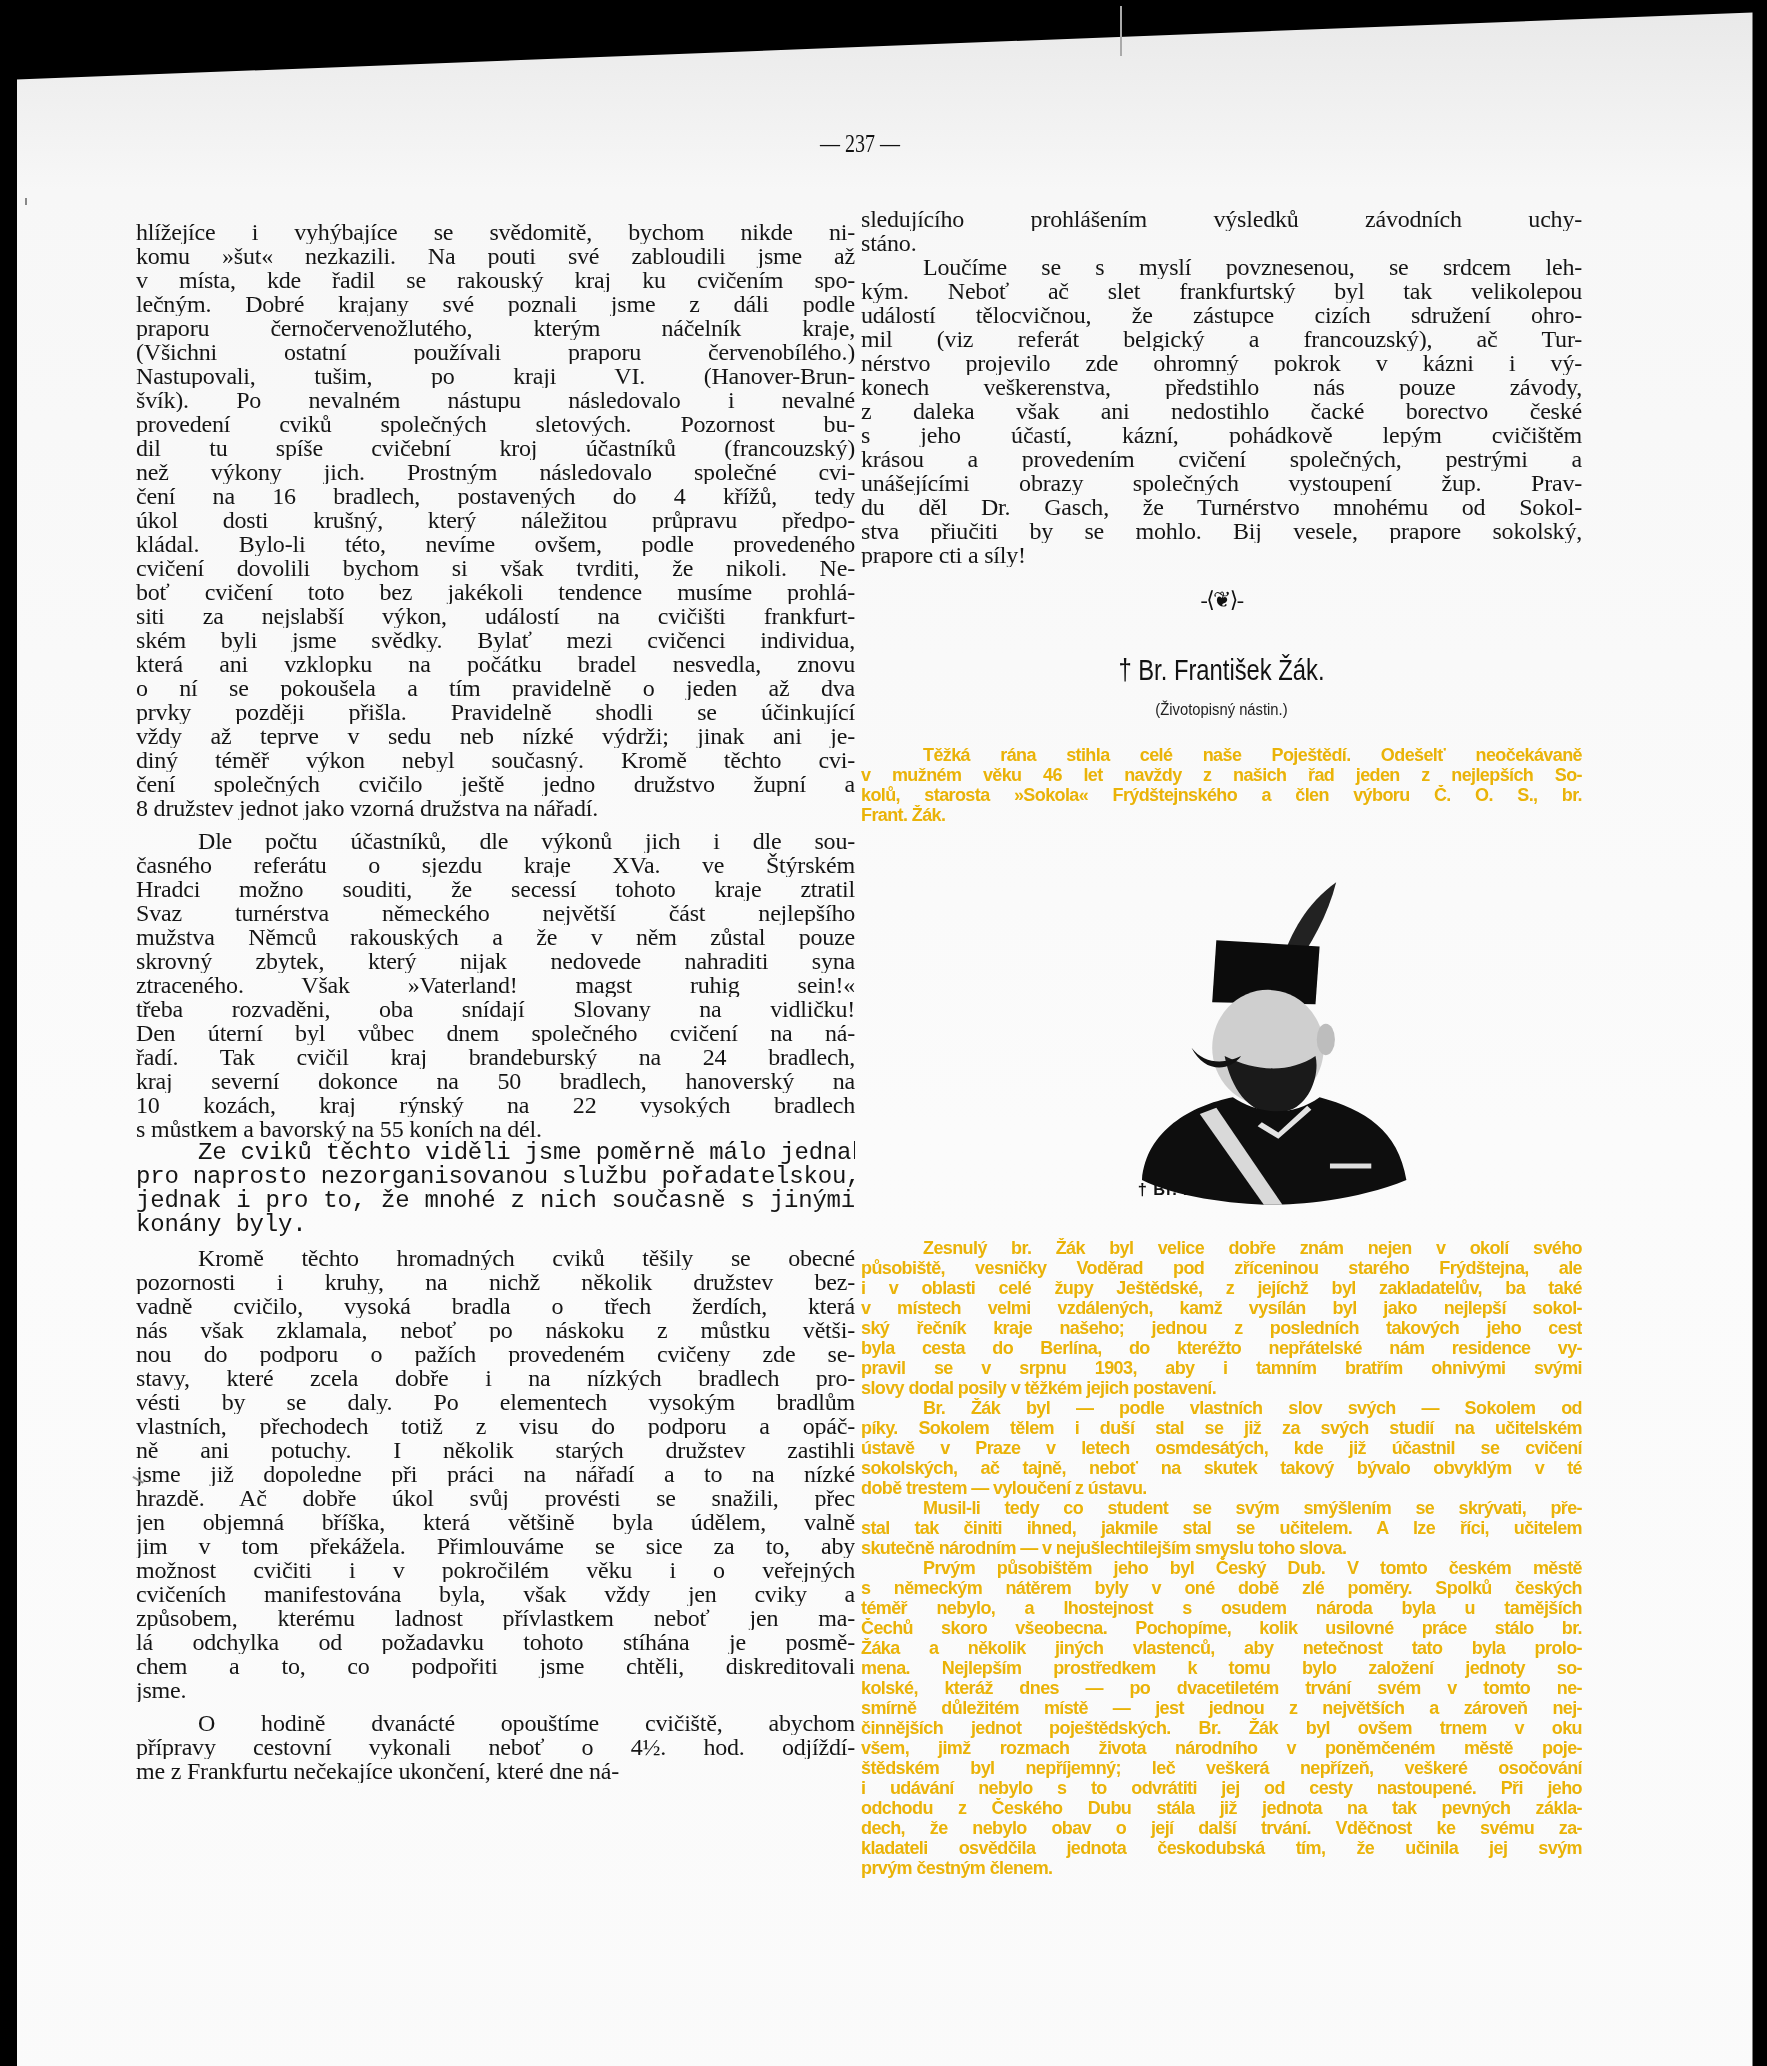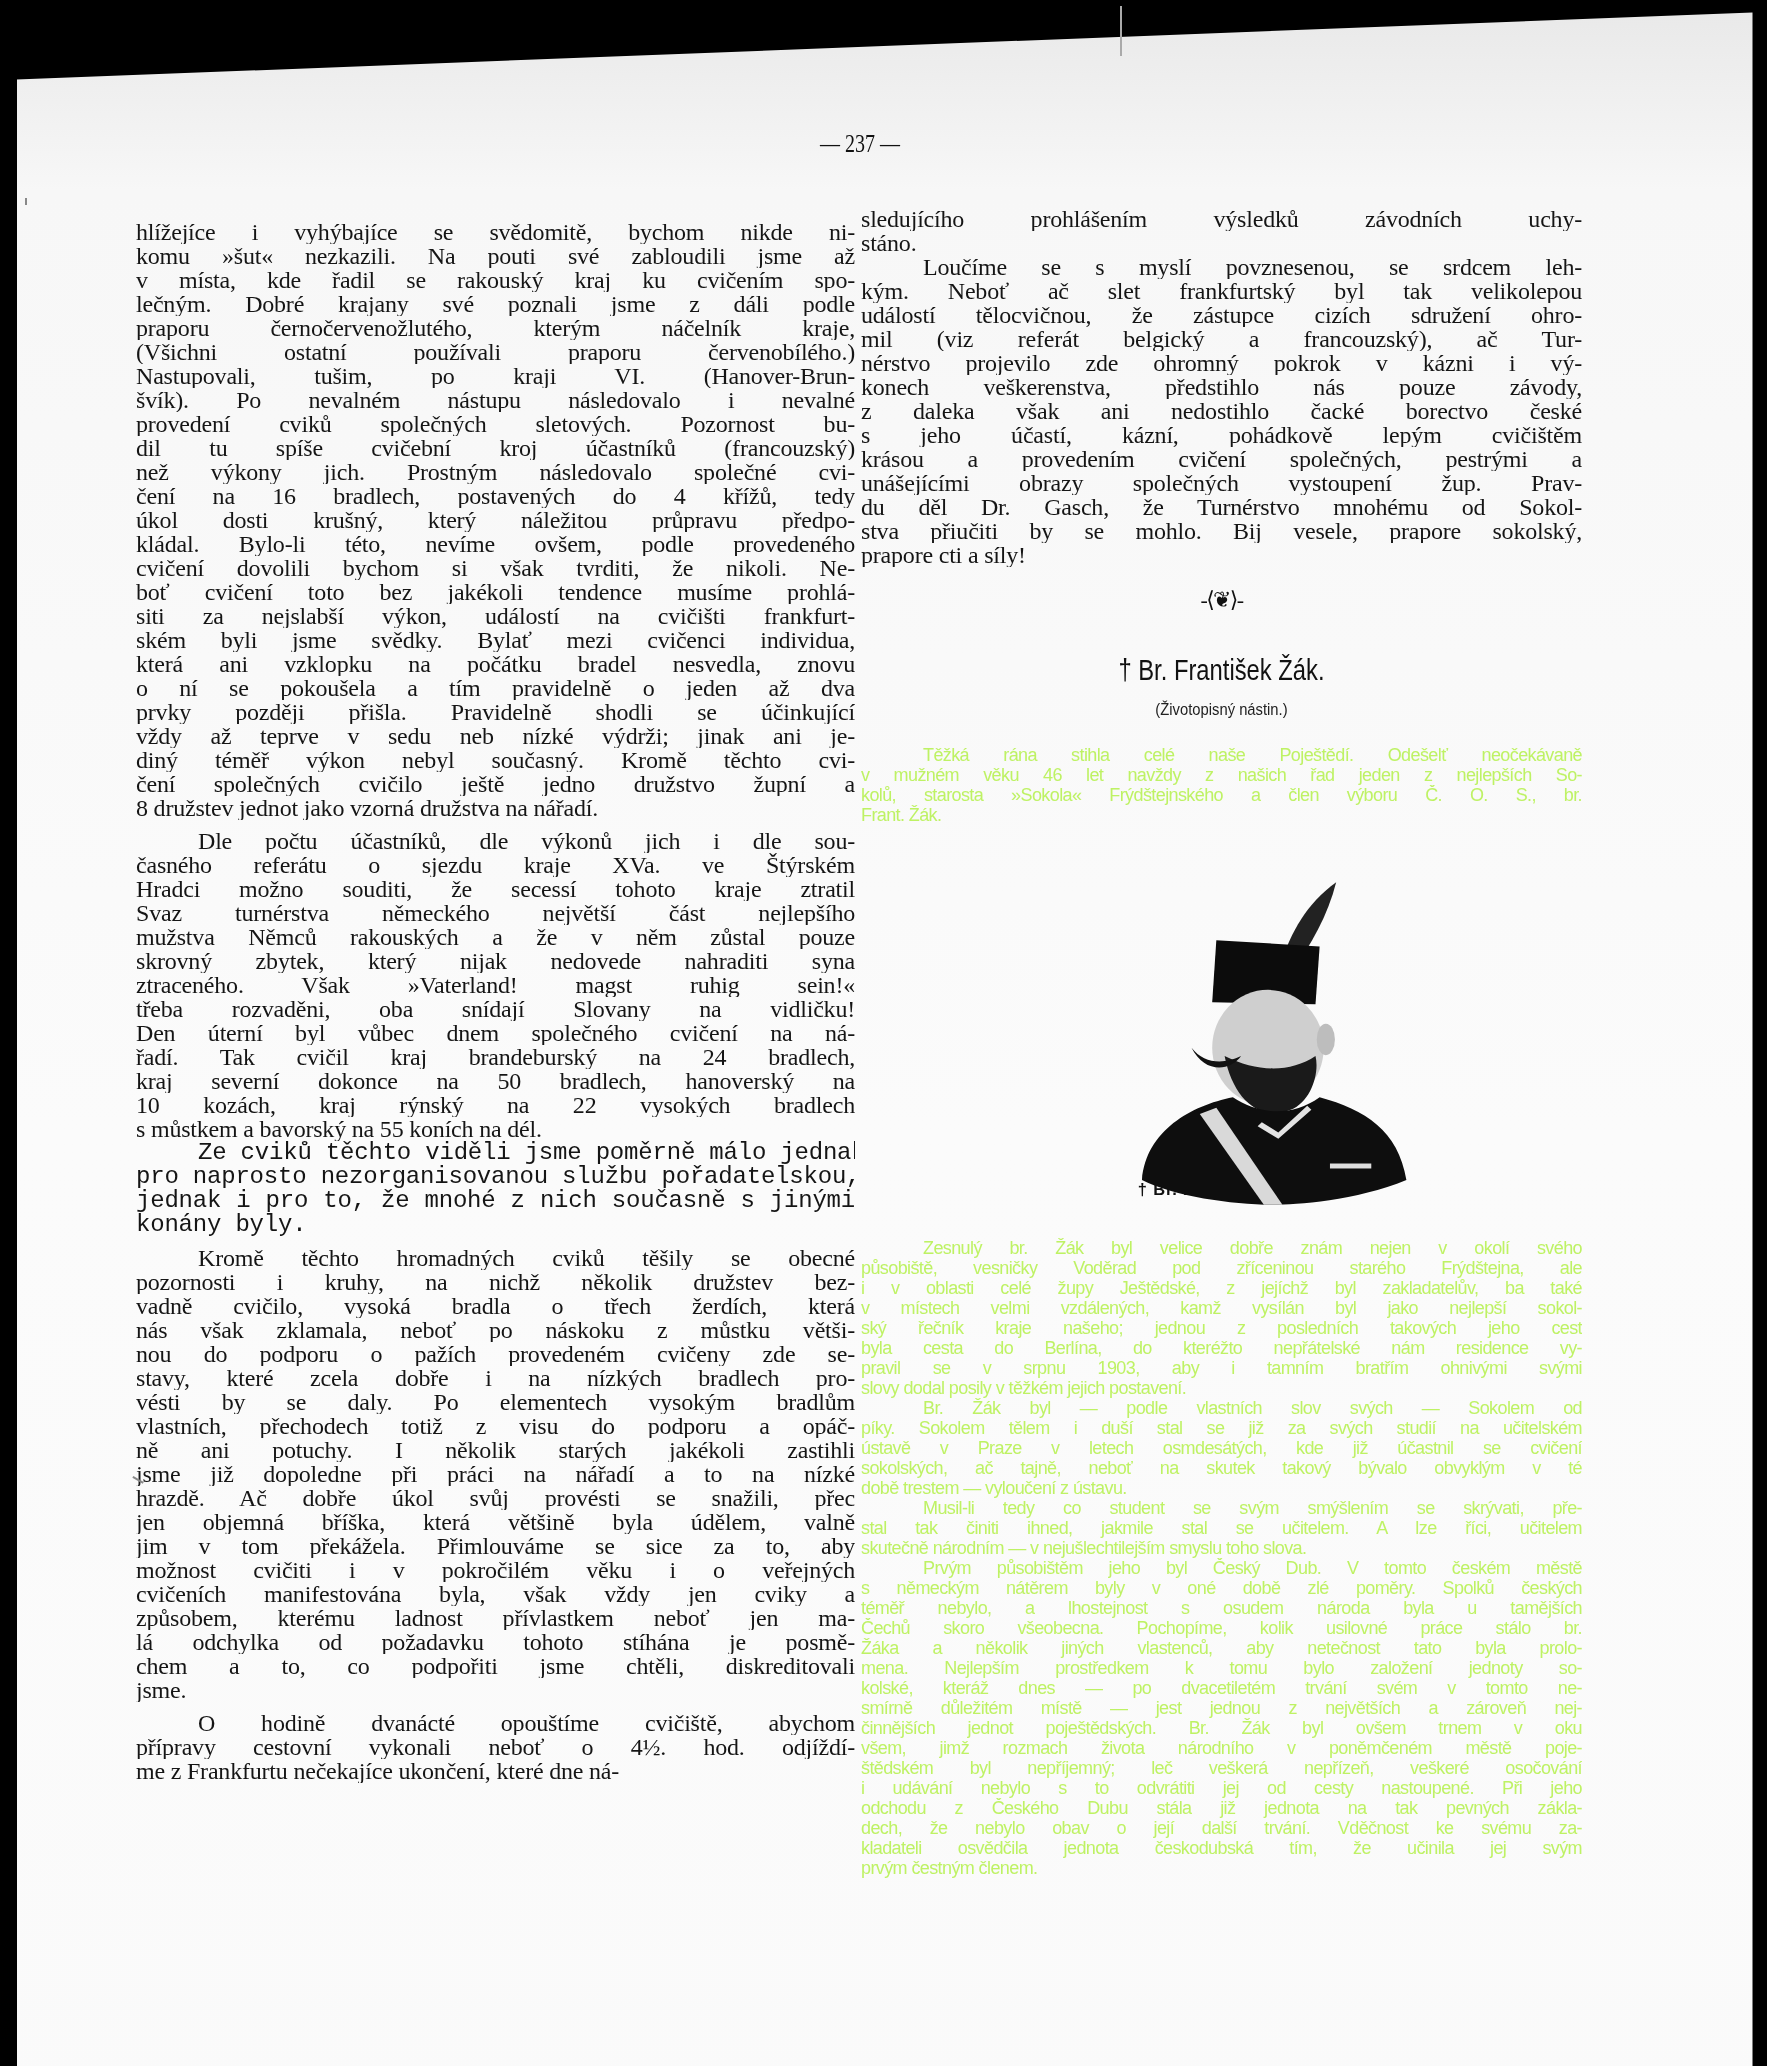--- a/index.html
+++ b/index.html
@@ -29,22 +29,22 @@
   }
   .heading {
     text-align: center; font-family: "Liberation Sans", sans-serif; font-size: 29px; color: #111;
     margin-top: 41px; transform: scaleX(0.82);
   }
   .subheading {
     text-align: center; font-family: "Liberation Sans", sans-serif; font-size: 17.4px; color: #222;
     margin-top: 11.6px; transform: scaleX(0.85);
   }
   .small {
-    font-family: "Liberation Sans", sans-serif; font-size: 18px; line-height: 20px; font-weight: normal;
-    color: #bef264; letter-spacing: -0.6px;
+    font-family: "Liberation Sans", sans-serif; font-size: 18px; line-height: 20px; font-weight: bold;
+    color: #eab308; letter-spacing: -0.6px;
   }
   .small .line { display: block; text-align: justify; text-align-last: justify; height: 20px; white-space: nowrap; overflow: hidden; }
   .small .line.last { text-align-last: left; }
   .small .line.indent { padding-left: 62px; }
   .photo-wrap { position: relative; height: 368px; margin-top: 16.5px; }
   .photo { position: absolute; left: 0; top: 0; width: 100%; height: 368px; }
   .caption {
     text-align: center; font-family: "Liberation Sans", sans-serif; font-size: 16.5px; font-weight: bold;
     color: #111; margin-top: -29px; letter-spacing: 0.8px;
   }
@@ -108,21 +108,21 @@
     </div>
     <div class="para" style="margin-top: 9px;">
       <span class="line indent">Kromě těchto hromadných cviků těšily se obecné</span>
       <span class="line">pozornosti i kruhy, na nichž několik družstev bez-</span>
       <span class="line">vadně cvičilo, vysoká bradla o třech žerdích, která</span>
       <span class="line">nás však zklamala, neboť po náskoku z můstku větši-</span>
       <span class="line">nou do podporu o pažích provedeném cvičeny zde se-</span>
       <span class="line">stavy, které zcela dobře i na nízkých bradlech pro-</span>
       <span class="line">vésti by se daly. Po elementech vysokým bradlům</span>
       <span class="line">vlastních, přechodech totiž z visu do podporu a opáč-</span>
-      <span class="line">ně ani potuchy. I několik starých jakékoli zastihli</span>
+      <span class="line">ně ani potuchy. I několik starých družstev zastihli</span>
       <span class="line">jsme již dopoledne při práci na nářadí a to na nízké</span>
       <span class="line">hrazdě. Ač dobře úkol svůj provésti se snažili, přec</span>
       <span class="line">jen objemná bříška, která většině byla údělem, valně</span>
       <span class="line">jim v tom překážela. Přimlouváme se sice za to, aby</span>
       <span class="line">možnost cvičiti i v pokročilém věku i o veřejných</span>
       <span class="line">cvičeních manifestována byla, však vždy jen cviky a</span>
       <span class="line">způsobem, kterému ladnost přívlastkem neboť jen ma-</span>
       <span class="line">lá odchylka od požadavku tohoto stíhána je posmě-</span>
       <span class="line">chem a to, co podpořiti jsme chtěli, diskreditovali</span>
       <span class="line last">jsme.</span>

